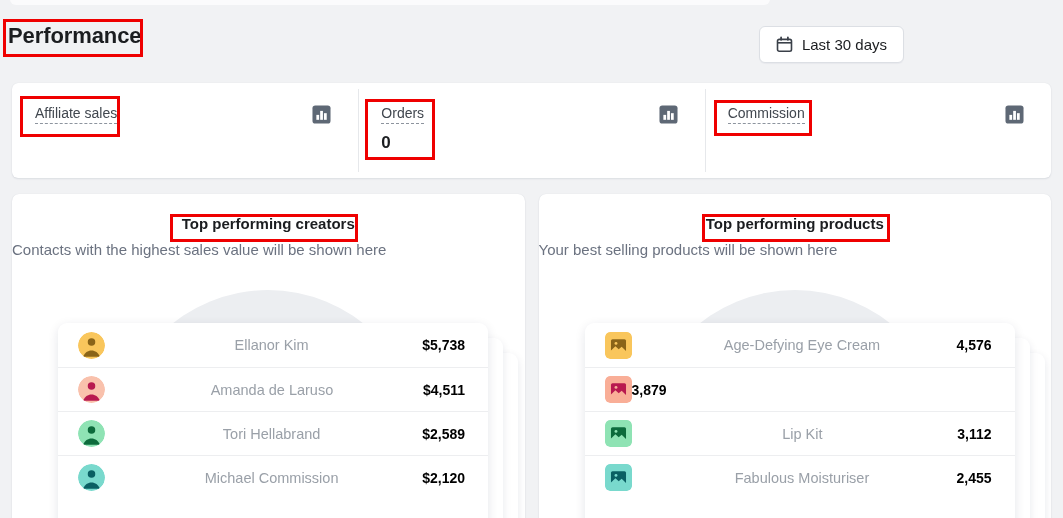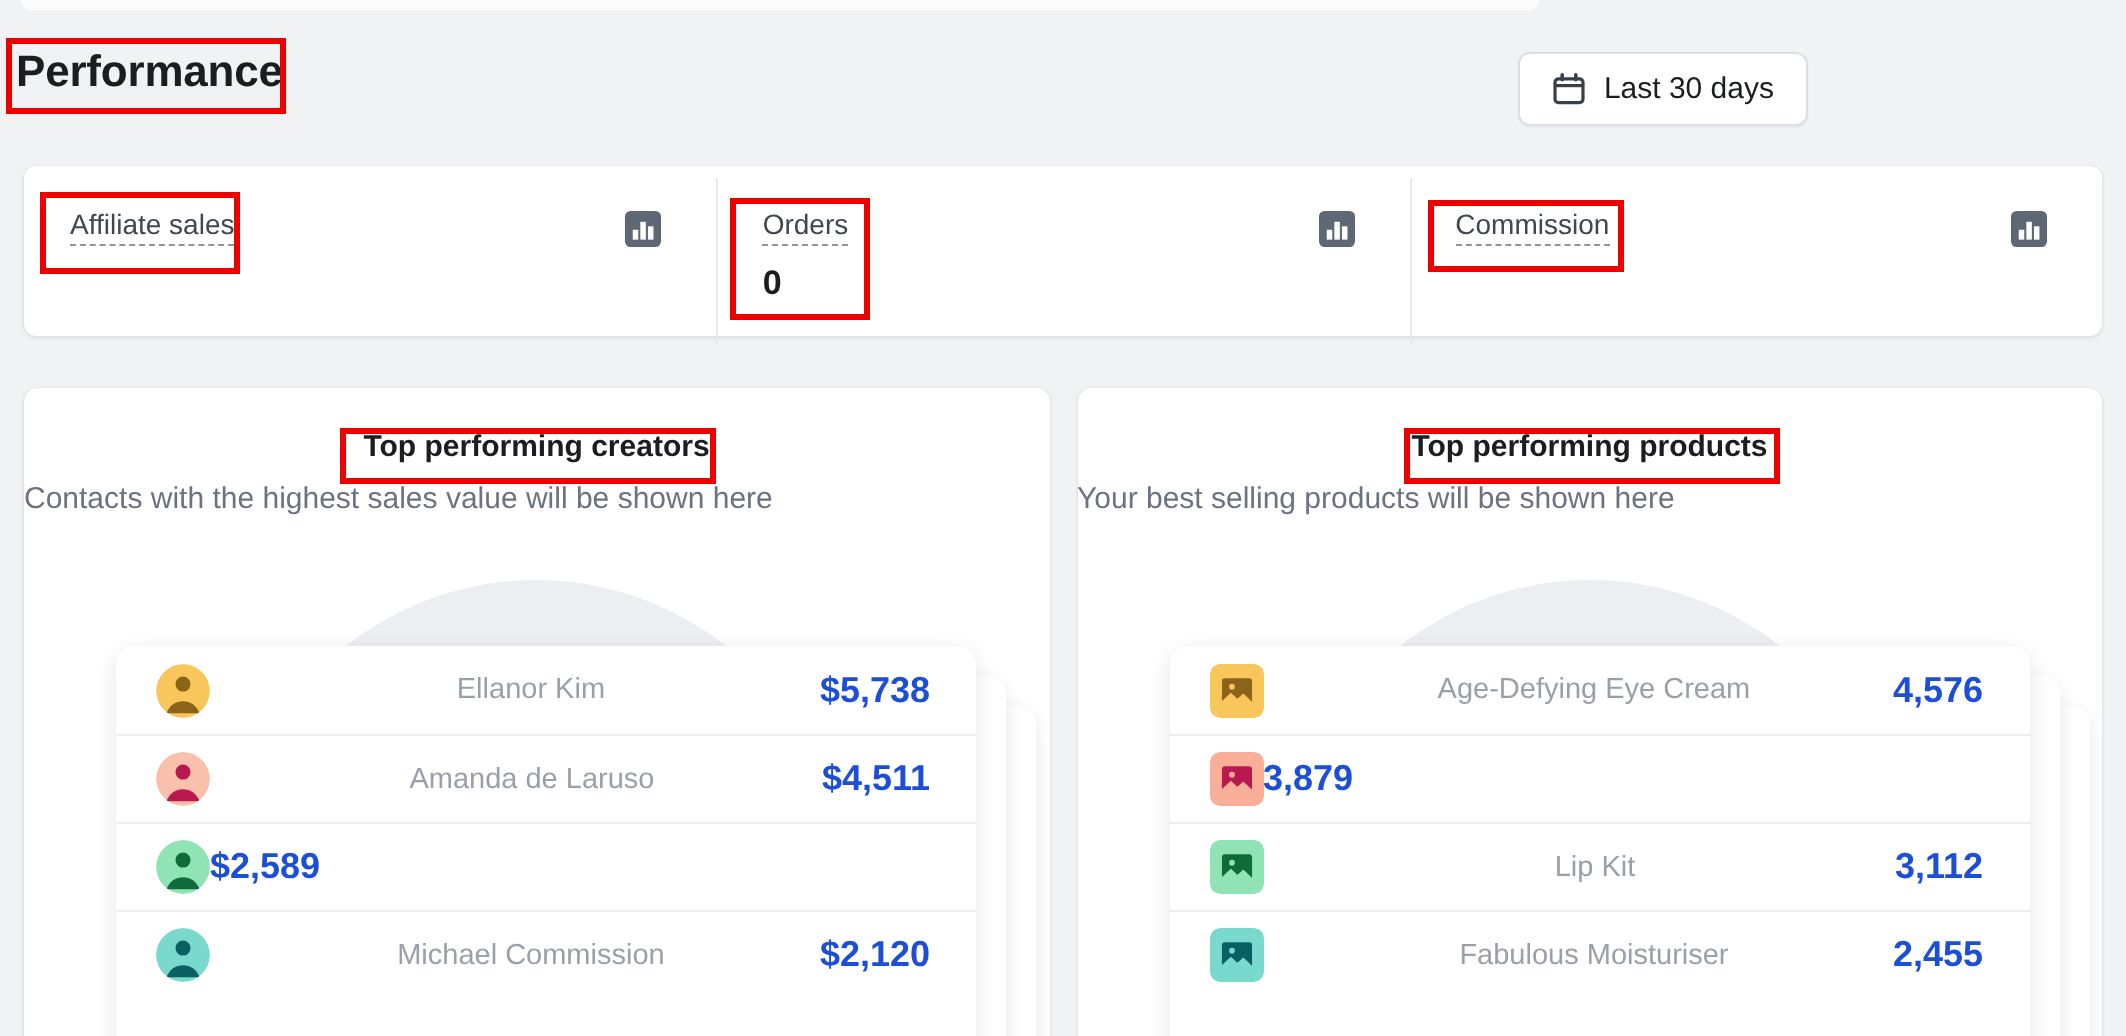--- a/index.html
+++ b/index.html
@@ -73,21 +73,21 @@
     font-size: 15px;
     color: #1b1d20;
     white-space: nowrap;
   }
   .cal-icon { width: 17px; height: 17px; display: block; flex: 0 0 auto; }
 
   
   .stats-card {
     position: absolute;
     left: 12px; top: 83px;
-    width: 1039px; height: 85px;
+    width: 1039px; height: 95px;
     background: #ffffff;
     border-radius: 6px;
     box-shadow: 0 1px 2px rgba(9,30,66,0.09), 0 0 1px rgba(9,30,66,0.10);
     display: flex;
   }
   .stat {
     position: relative;
     flex: 1 1 0;
     padding: 21px 20px 0 23px;
   }
@@ -225,23 +225,23 @@
     flex: 1 1 auto;
     margin-left: 16px;
     font-size: 14.5px;
     color: #9aa0a8;
     white-space: nowrap;
     overflow: hidden;
     text-overflow: ellipsis;
   }
   .row-value {
     flex: 0 0 auto;
-    font-size: 18px;
+    font-size: 14px;
     font-weight: bold;
-    color: #1d4ed8;
+    color: #000000;
     white-space: nowrap;
   }
 </style>
 </head>
 <body>
 
 <div class="top-sliver"></div>
 
 <div class="header">
   <div class="page-title">Performance</div>
@@ -329,20 +329,21 @@
         </div>
 
         <div class="row">
           <span class="row-avatar">
             <svg viewBox="0 0 28 28" width="27" height="27">
               <circle cx="14" cy="14" r="14" fill="#8fe3b4"></circle>
               <circle cx="14" cy="10.4" r="3.9" fill="#0d6b3c"></circle>
               <path d="M5.4 25.6c1.5-4.1 4.8-6.3 8.6-6.3s7.1 2.2 8.6 6.3z" fill="#0d6b3c"></path>
             </svg>
           </span>
+          <span class="row-name">Tori Hellabrand</span>
           <span class="row-value">$2,589</span>
         </div>
 
         <div class="row">
           <span class="row-avatar">
             <svg viewBox="0 0 28 28" width="27" height="27">
               <circle cx="14" cy="14" r="14" fill="#79d9cd"></circle>
               <circle cx="14" cy="10.4" r="3.9" fill="#0a5f63"></circle>
               <path d="M5.4 25.6c1.5-4.1 4.8-6.3 8.6-6.3s7.1 2.2 8.6 6.3z" fill="#0a5f63"></path>
             </svg>

